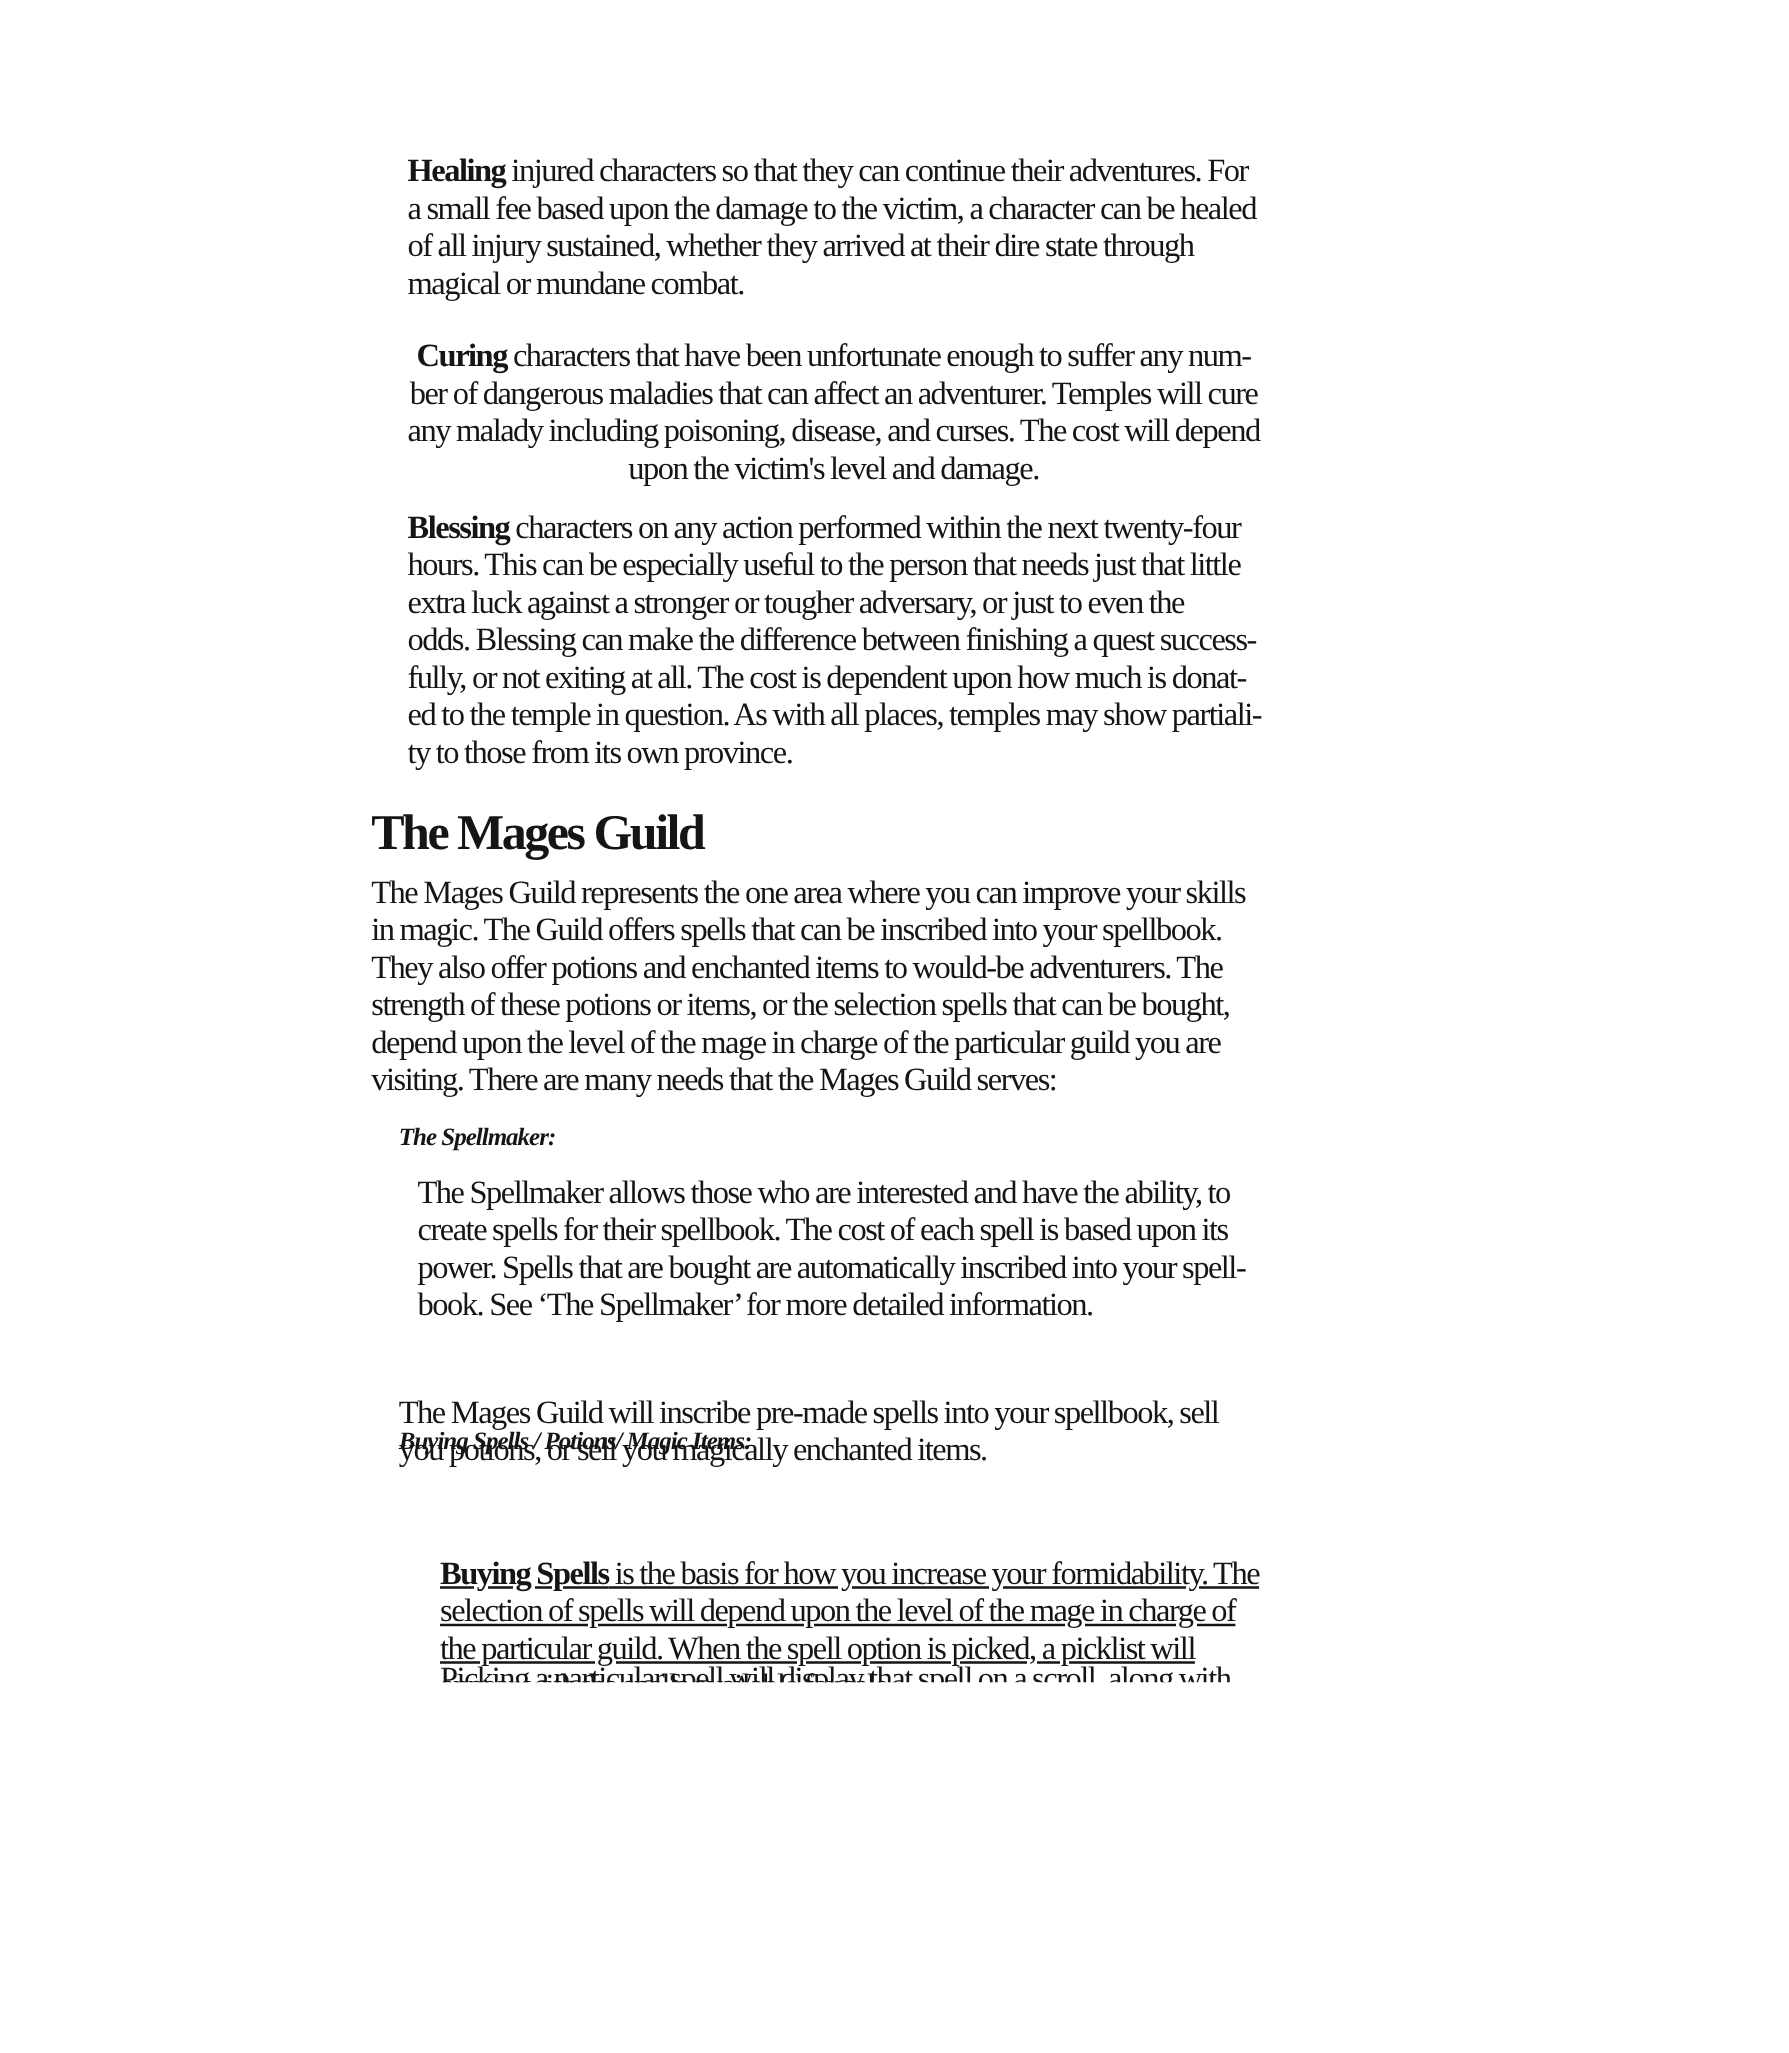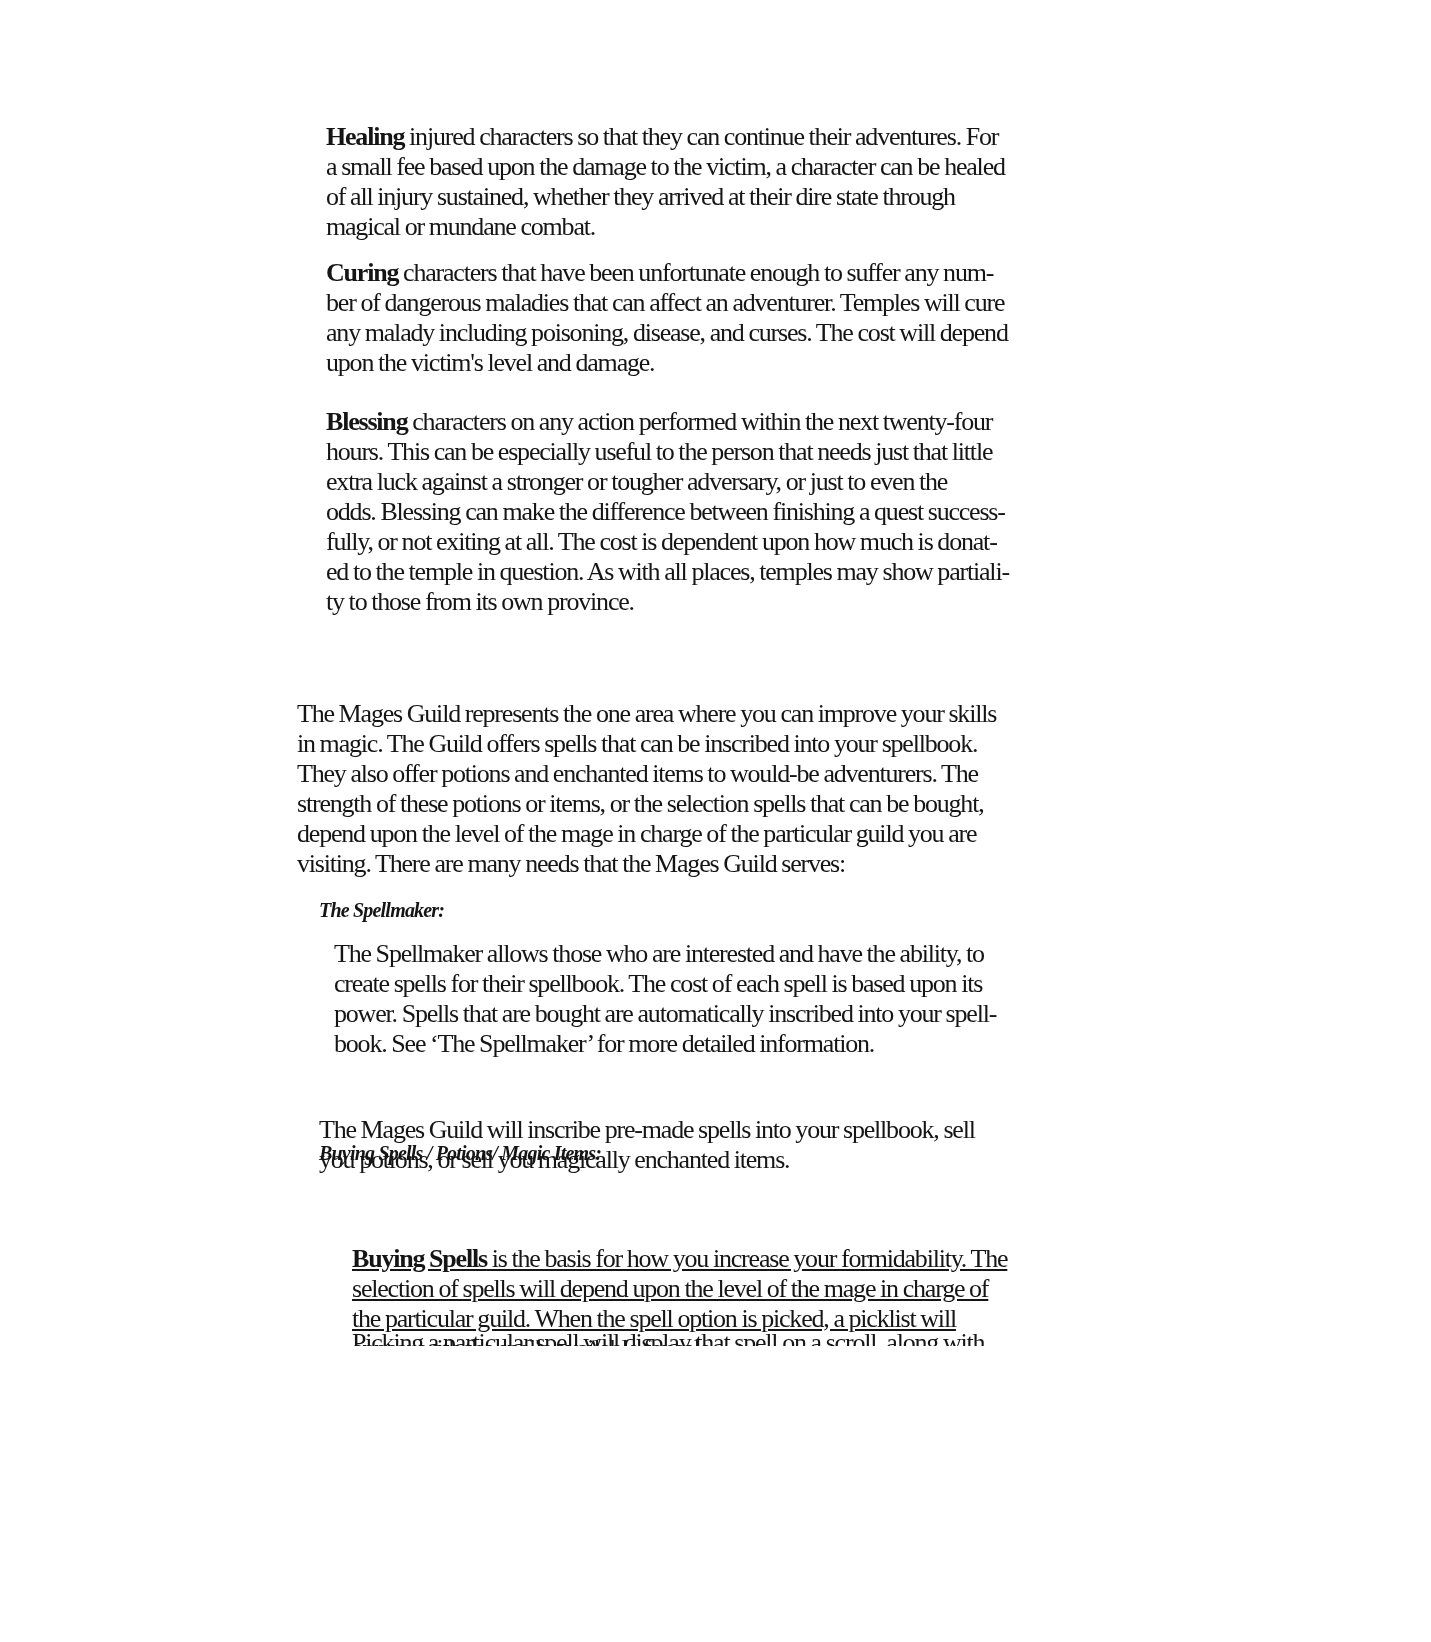--- a/index.html
+++ b/index.html
@@ -53,33 +53,34 @@
 </head>
 <body>
 
 <div class="page">
 
   <p class="txt" style="left:326px; top:122px;"><b>Healing</b> injured characters so that they can continue their adventures. For
 a small fee based upon the damage to the victim, a character can be healed
 of all injury sustained, whether they arrived at their dire state through
 magical or mundane combat.</p>
 
-  <p class="txt" style="left:326px; top:258px;"><b>Curing</b> characters that have been unfortunate enough to suffer any num-
+  <p class="txt" style="left:326px; top:270px;text-align:center;"><b>Curing</b> characters that have been unfortunate enough to suffer any num-
 ber of dangerous maladies that can affect an adventurer. Temples will cure
 any malady including poisoning, disease, and curses. The cost will depend
 upon the victim's level and damage.</p>
 
   <p class="txt" style="left:326px; top:407px;"><b>Blessing</b> characters on any action performed within the next twenty-four
 hours. This can be especially useful to the person that needs just that little
 extra luck against a stronger or tougher adversary, or just to even the
 odds. Blessing can make the difference between finishing a quest success-
 fully, or not exiting at all. The cost is dependent upon how much is donat-
 ed to the temple in question. As with all places, temples may show partiali-
 ty to those from its own province.</p>
 
+  <h1 class="h1" style="left:297px; top:642px;">The Mages Guild</h1>
 
   <p class="txt" style="left:297px; top:699px;">The Mages Guild represents the one area where you can improve your skills
 in magic. The Guild offers spells that can be inscribed into your spellbook.
 They also offer potions and enchanted items to would-be adventurers. The
 strength of these potions or items, or the selection spells that can be bought,
 depend upon the level of the mage in charge of the particular guild you are
 visiting. There are many needs that the Mages Guild serves:</p>
 
   <h2 class="h2" style="left:319px; top:893px;">The Spellmaker:</h2>
 

